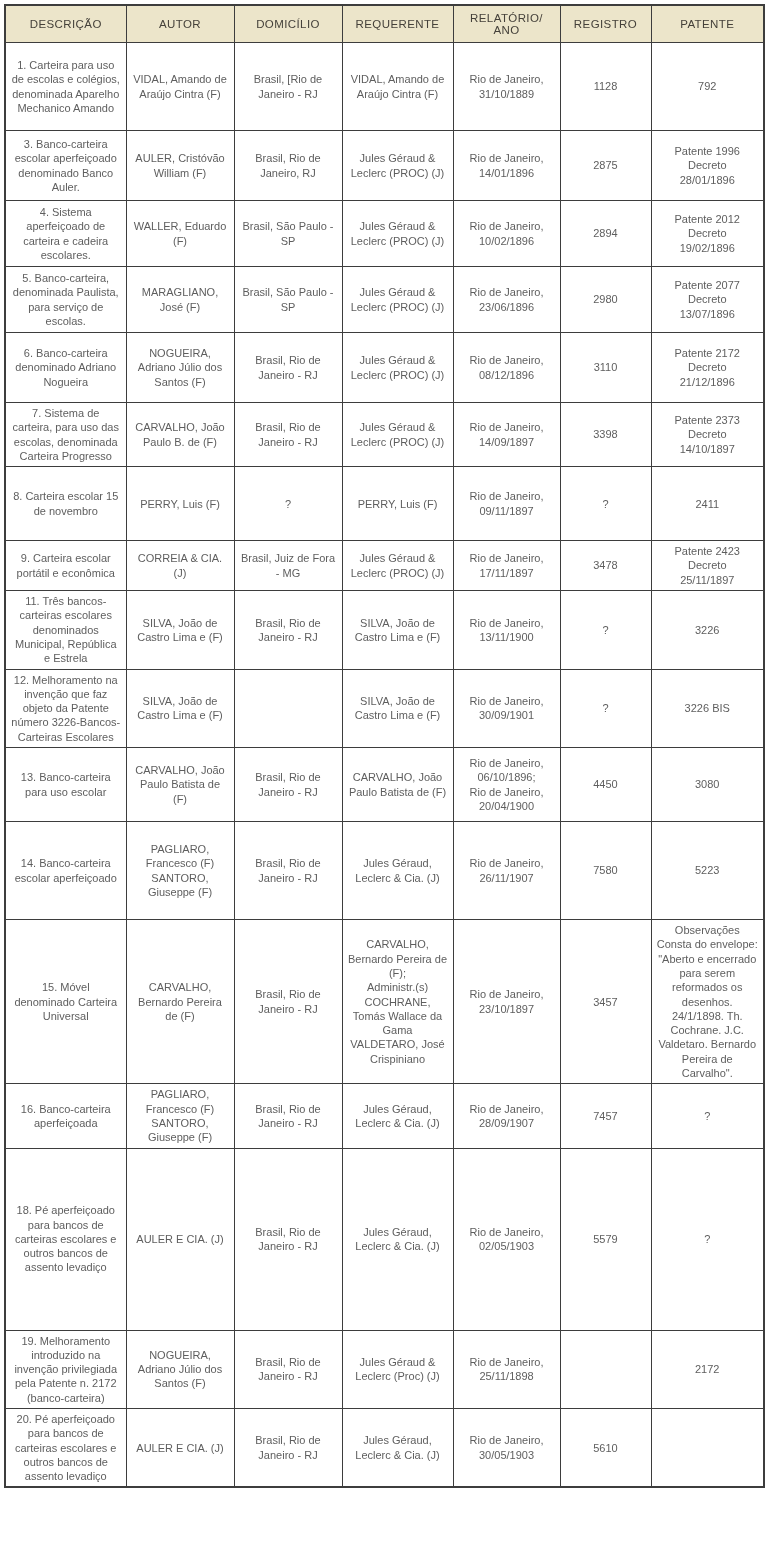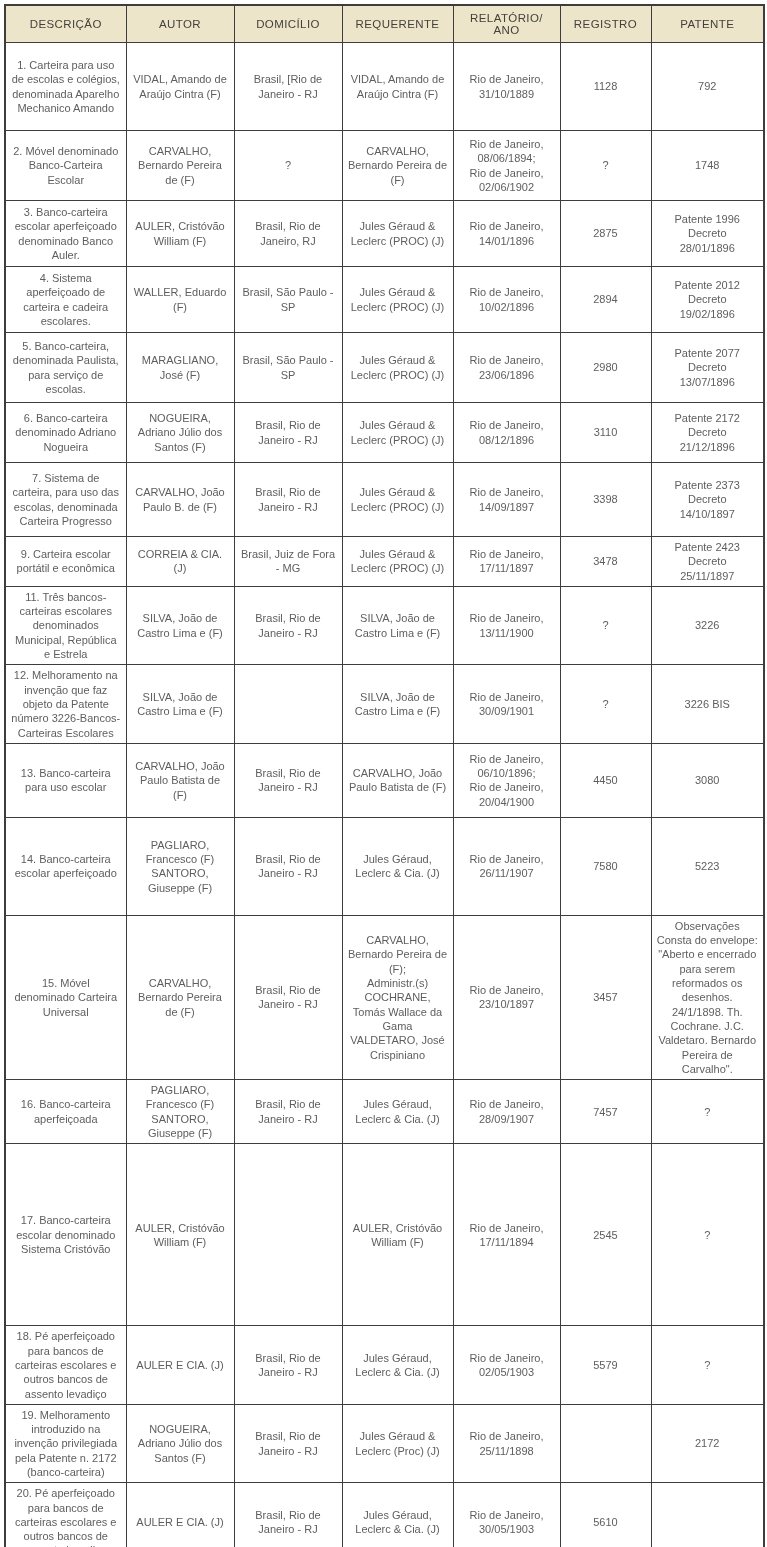--- a/index.html
+++ b/index.html
@@ -87,30 +87,20 @@
         <tr>
           <td>1. Carteira para uso de escolas e colégios, denominada Aparelho Mechanico Amando</td>
           <td>VIDAL, Amando de Araújo Cintra (F)</td>
           <td>Brasil, [Rio de Janeiro - RJ</td>
           <td>VIDAL, Amando de Araújo Cintra (F)</td>
           <td>Rio de Janeiro, 31/10/1889</td>
           <td>1128</td>
           <td>792</td>
         </tr>
         <tr>
-          <td>2. Móvel denominado Banco-Carteira Escolar</td>
-          <td>CARVALHO, Bernardo Pereira de (F)</td>
-          <td>?</td>
-          <td>CARVALHO, Bernardo Pereira de (F)</td>
-          <td>Rio de Janeiro, 08/06/1894;
-Rio de Janeiro, 02/06/1902</td>
-          <td>?</td>
-          <td>1748</td>
-        </tr>
-        <tr>
           <td>3. Banco-carteira escolar aperfeiçoado denominado Banco Auler.</td>
           <td>AULER, Cristóvão William (F)</td>
           <td>Brasil, Rio de Janeiro, RJ</td>
           <td>Jules Géraud &amp; Leclerc (PROC) (J)</td>
           <td>Rio de Janeiro, 14/01/1896</td>
           <td>2875</td>
           <td>Patente 1996
 Decreto
 28/01/1896</td>
         </tr>
@@ -150,20 +140,29 @@
         <tr>
           <td>7. Sistema de carteira, para uso das escolas, denominada Carteira Progresso</td>
           <td>CARVALHO, João Paulo B. de (F)</td>
           <td>Brasil, Rio de Janeiro - RJ</td>
           <td>Jules Géraud &amp; Leclerc (PROC) (J)</td>
           <td>Rio de Janeiro, 14/09/1897</td>
           <td>3398</td>
           <td>Patente 2373
 Decreto
 14/10/1897</td>
+        </tr>
+        <tr>
+          <td>8. Carteira escolar 15 de novembro</td>
+          <td>PERRY, Luis (F)</td>
+          <td>?</td>
+          <td>PERRY, Luis (F)</td>
+          <td>Rio de Janeiro, 09/11/1897</td>
+          <td>?</td>
+          <td>2411</td>
         </tr>
         <tr>
           <td>9. Carteira escolar portátil e econômica</td>
           <td>CORREIA &amp; CIA. (J)</td>
           <td>Brasil, Juiz de Fora - MG</td>
           <td>Jules Géraud &amp; Leclerc (PROC) (J)</td>
           <td>Rio de Janeiro, 17/11/1897</td>
           <td>3478</td>
           <td>Patente 2423
 Decreto
@@ -224,29 +223,20 @@
           <td>16. Banco-carteira aperfeiçoada</td>
           <td>PAGLIARO, Francesco (F)
 SANTORO, Giuseppe (F)</td>
           <td>Brasil, Rio de Janeiro - RJ</td>
           <td>Jules Géraud, Leclerc &amp; Cia. (J)</td>
           <td>Rio de Janeiro, 28/09/1907</td>
           <td>7457</td>
           <td>?</td>
         </tr>
         <tr>
-          <td>17. Banco-carteira escolar denominado Sistema Cristóvão</td>
-          <td>AULER, Cristóvão William (F)</td>
-          <td></td>
-          <td>AULER, Cristóvão William (F)</td>
-          <td>Rio de Janeiro, 17/11/1894</td>
-          <td>2545</td>
-          <td>?</td>
-        </tr>
-        <tr>
           <td>18. Pé aperfeiçoado para bancos de carteiras escolares e outros bancos de assento levadiço</td>
           <td>AULER E CIA. (J)</td>
           <td>Brasil, Rio de Janeiro - RJ</td>
           <td>Jules Géraud, Leclerc &amp; Cia. (J)</td>
           <td>Rio de Janeiro, 02/05/1903</td>
           <td>5579</td>
           <td>?</td>
         </tr>
         <tr>
           <td>19. Melhoramento introduzido na invenção privilegiada pela Patente n. 2172 (banco-carteira)</td>

